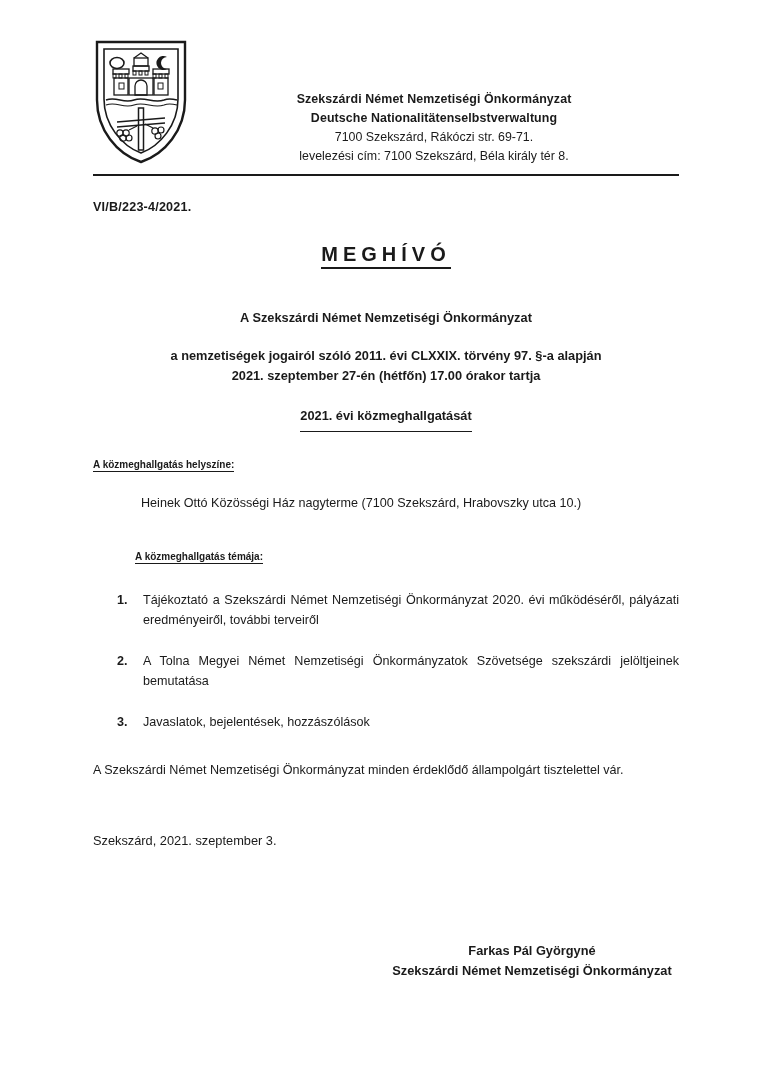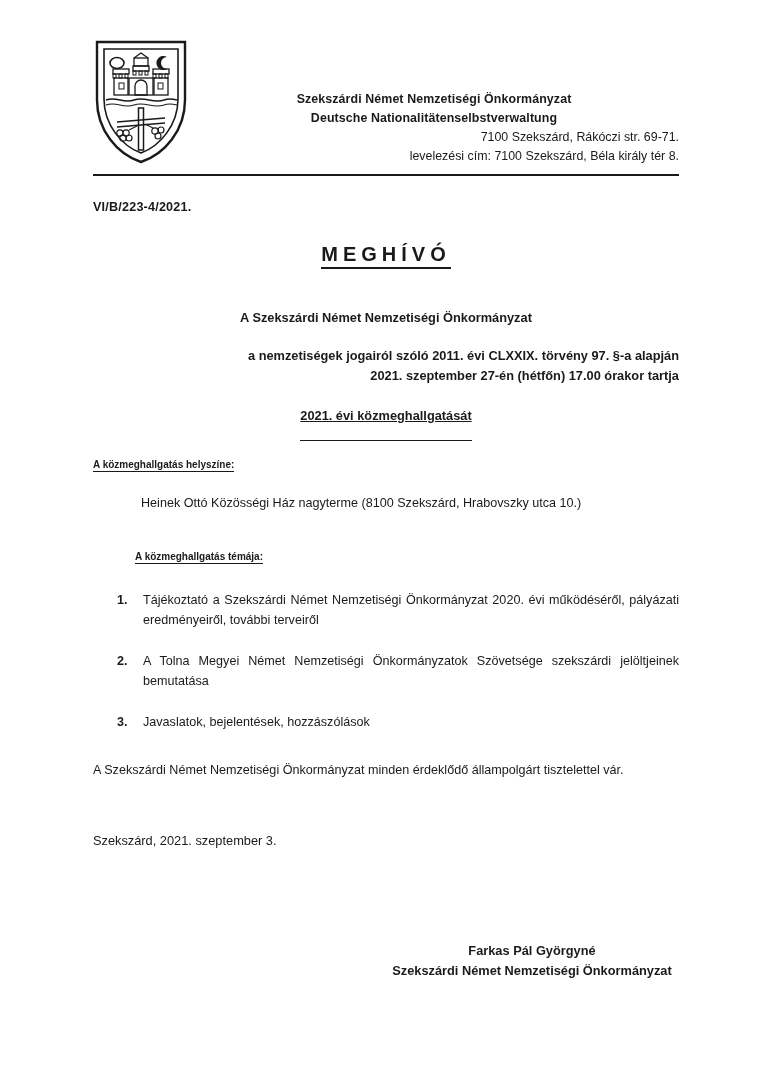--- a/index.html
+++ b/index.html
@@ -52,21 +52,20 @@
     font-weight: bold;
     line-height: 19px;
     letter-spacing: 0.1px;
     white-space: nowrap;
   }
   .org-line {
     font-size: 12.4px;
     font-weight: normal;
     line-height: 19px;
     white-space: nowrap;
-    text-align: right;
   }
 
   .rule {
     position: absolute;
     left: 88px;
     top: 174px;
     width: 586px;
     height: 0;
     border-top: 2px solid #1a1a1a;
   }
@@ -101,26 +100,25 @@
   .center-line {
     position: absolute;
     left: 88px;
     width: 586px;
     text-align: center;
     font-size: 12.8px;
     font-weight: bold;
     line-height: 20px;
   }
   .subject-line { top: 308px; }
-  .legal-line   { top: 346px; text-align: right; }
+  .legal-line   { top: 346px; }
   .event-line   { top: 406px; }
   .event-line span {
     border-bottom: 1.6px solid #1a1a1a;
-    padding-bottom: 17px;
-    text-decoration: underline;
+    padding-bottom: 8px;
   }
 
   
   .section-heading {
     position: absolute;
     left: 88px;
     font-size: 10px;
     font-weight: bold;
   }
   .section-heading span {
@@ -285,21 +283,21 @@
     <div>2021. szeptember 27-én (hétfőn) 17.00 órakor tartja</div>
   </div>
 
   <div class="center-line event-line">
     <span>2021. évi közmeghallgatását</span>
   </div>
 
   <div class="section-heading heading-venue">
     <span>A közmeghallgatás helyszíne:</span>
   </div>
-  <div class="venue-value">Heinek Ottó Közösségi Ház nagyterme (8100 Szekszárd, Hrabovszky utca 10.)</div>
+  <div class="venue-value">Heinek Ottó Közösségi Ház nagyterme (7100 Szekszárd, Hrabovszky utca 10.)</div>
 
   <div class="section-heading heading-topic">
     <span>A közmeghallgatás témája:</span>
   </div>
 
   <div class="agenda">
     <div class="agenda-item">
       <span class="agenda-num">1.</span>
       <span class="agenda-text">Tájékoztató a Szekszárdi Német Nemzetiségi Önkormányzat 2020. évi működéséről, pályázati eredményeiről, további terveiről</span>
     </div>

